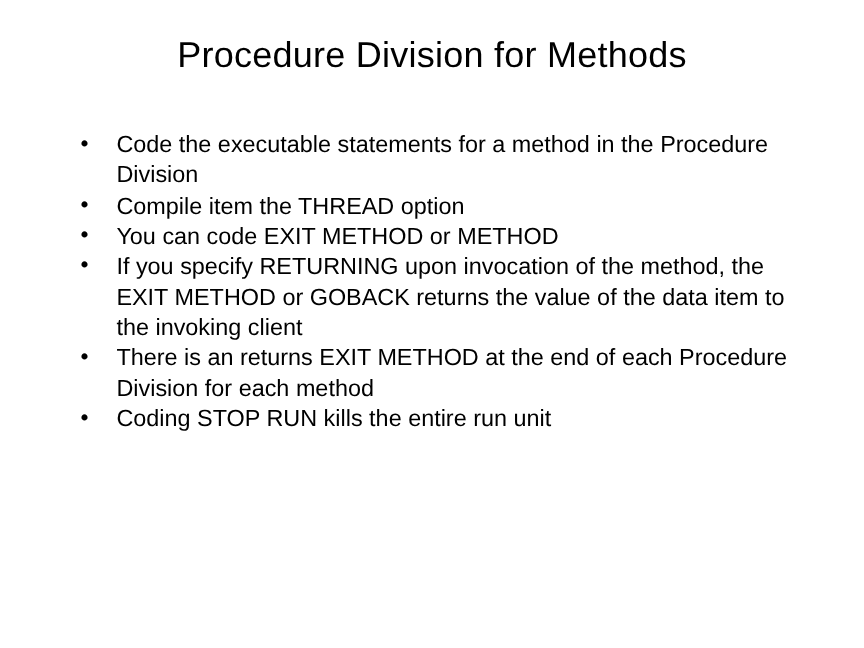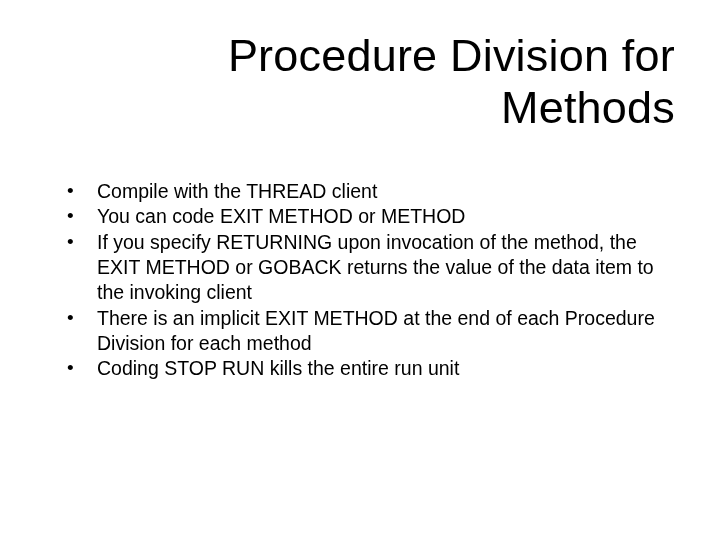--- a/index.html
+++ b/index.html
@@ -9,23 +9,23 @@
     }
     body {
       width: 720px;
       height: 540px;
       background: white;
       font-family: Arial, Helvetica, sans-serif;
       color: #000;
       padding: 30px 45px;
     }
     .title {
-      font-size: 45px;
+      font-size: 30px;
       font-weight: normal;
-      text-align: right;
+      text-align: center;
       margin-bottom: 45px;
       letter-spacing: 0.2px;
     }
     .bullets {
       list-style: none;
       padding-left: 22px;
     }
     .bullets li {
       position: relative;
       font-size: 19.5px;
@@ -40,18 +40,19 @@
       top: 0;
       font-size: 19px;
     }
   </style>
 </head>
 <body>
 
 <h1 class="title">Procedure Division for Methods</h1>
 
 <ul class="bullets">
-  <li>Compile with the THREAD client</li>
+  <li>Code the executable statements for a method in the Procedure Division</li>
+  <li>Compile item the THREAD option</li>
   <li>You can code EXIT METHOD or METHOD</li>
   <li>If you specify RETURNING upon invocation of the method, the EXIT METHOD or GOBACK returns the value of the data item to the invoking client</li>
-  <li>There is an implicit EXIT METHOD at the end of each Procedure Division for each method</li>
+  <li>There is an returns EXIT METHOD at the end of each Procedure Division for each method</li>
   <li>Coding STOP RUN kills the entire run unit</li>
 </ul>
 
 </body></html>

